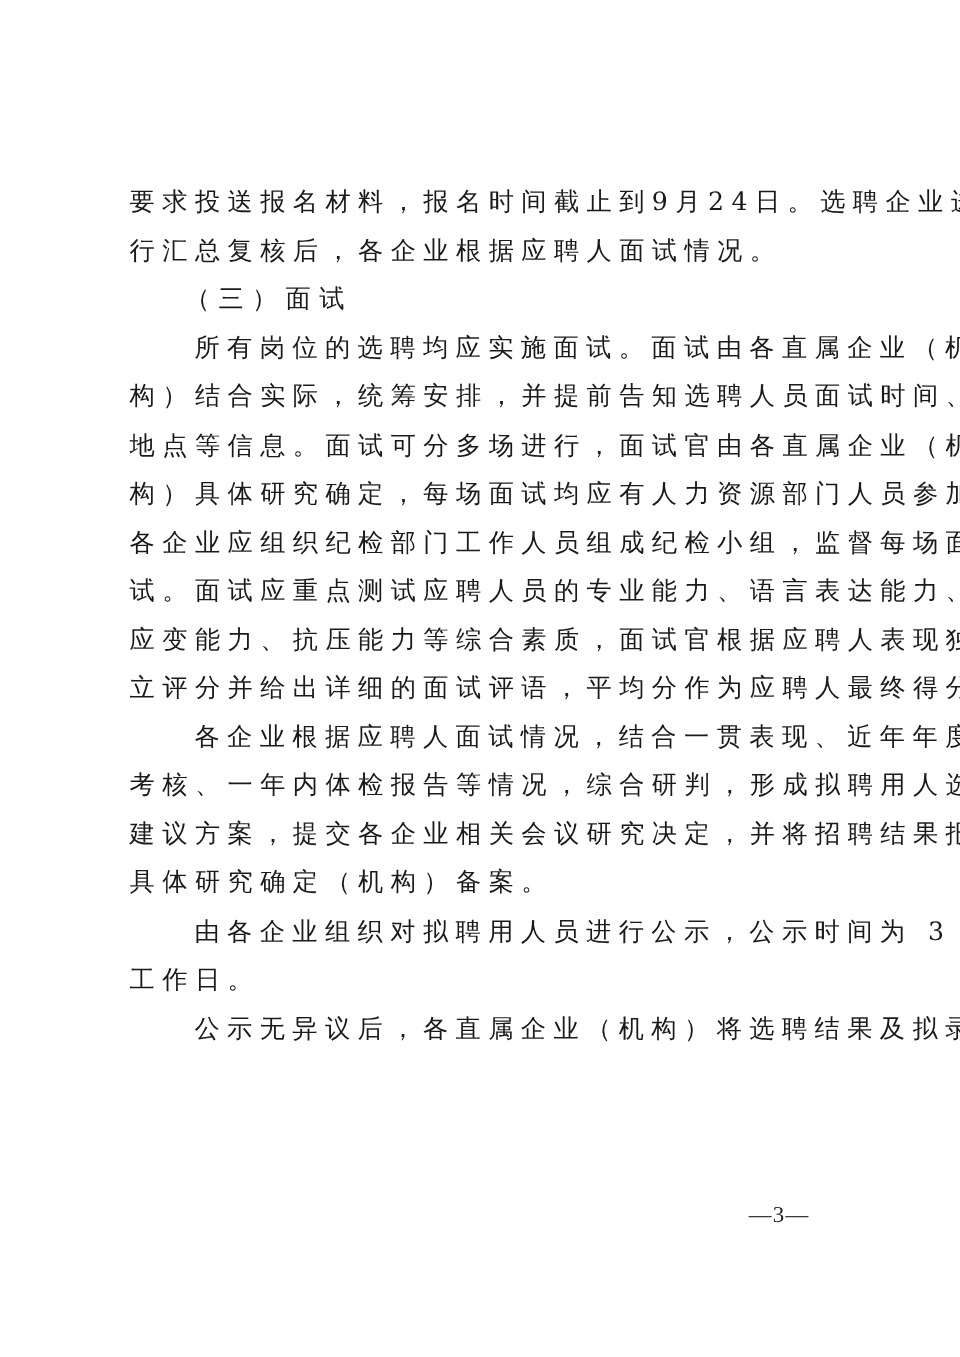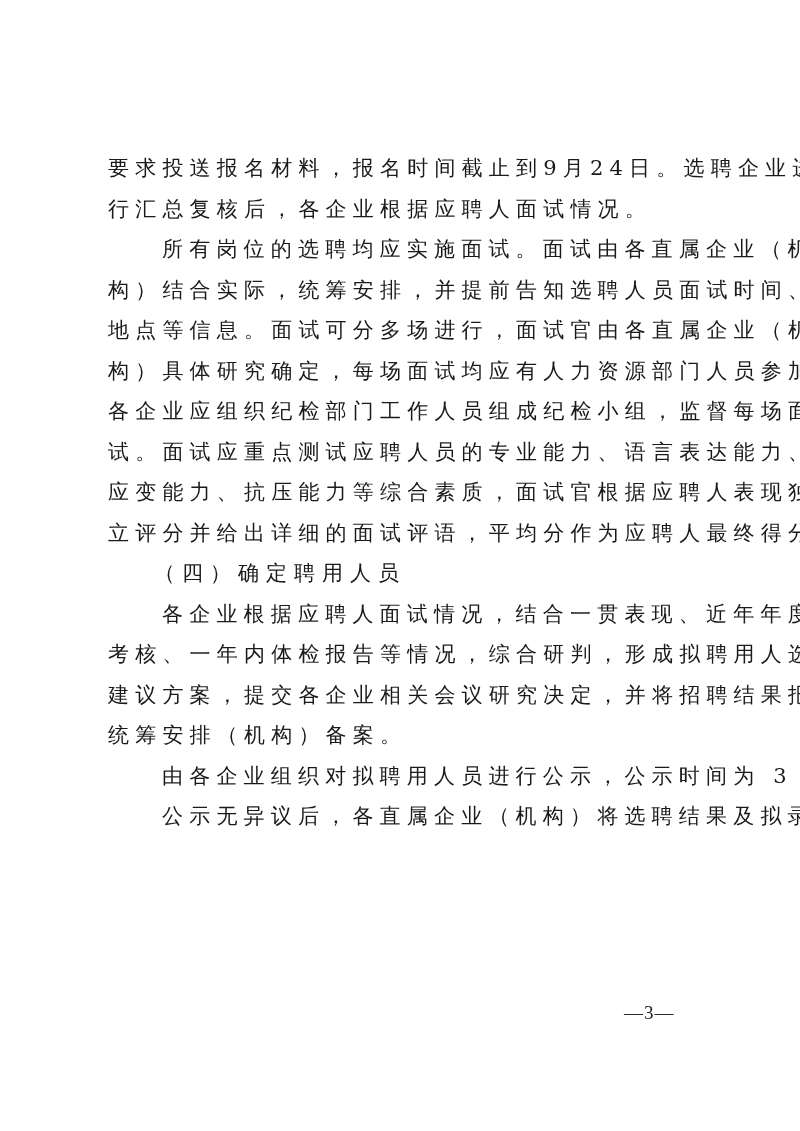--- a/index.html
+++ b/index.html
@@ -44,30 +44,31 @@
     letter-spacing: 1px;
     color: #222;
   }
 </style>
 </head>
 <body>
 
 <div class="page">
   <div class="line">要求投送报名材料，报名时间截止到9月24日。选聘企业进</div>
   <div class="line">行汇总复核后，各企业根据应聘人面试情况。</div>
+  <div class="line heading">（三）面试</div>
   <div class="line indent">所有岗位的选聘均应实施面试。面试由各直属企业（机</div>
   <div class="line">构）结合实际，统筹安排，并提前告知选聘人员面试时间、</div>
   <div class="line">地点等信息。面试可分多场进行，面试官由各直属企业（机</div>
   <div class="line">构）具体研究确定，每场面试均应有人力资源部门人员参加。</div>
   <div class="line">各企业应组织纪检部门工作人员组成纪检小组，监督每场面</div>
   <div class="line">试。面试应重点测试应聘人员的专业能力、语言表达能力、</div>
   <div class="line">应变能力、抗压能力等综合素质，面试官根据应聘人表现独</div>
   <div class="line">立评分并给出详细的面试评语，平均分作为应聘人最终得分。</div>
-  <div class="line heading">（四）确定聘用人员</div>
   <div class="line indent">各企业根据应聘人面试情况，结合一贯表现、近年年度</div>
   <div class="line">考核、一年内体检报告等情况，综合研判，形成拟聘用人选</div>
   <div class="line">建议方案，提交各企业相关会议研究决定，并将招聘结果报</div>
-  <div class="line">统筹安排（机构）备案。</div>
+  <div class="line">具体研究确定（机构）备案。</div>
   <div class="line indent">由各企业组织对拟聘用人员进行公示，公示时间为 3 个</div>
+  <div class="line">工作日。</div>
   <div class="line indent">公示无异议后，各直属企业（机构）将选聘结果及拟录</div>
 </div>
 
 <div class="page-number">—3—</div>
 
 </body></html>

